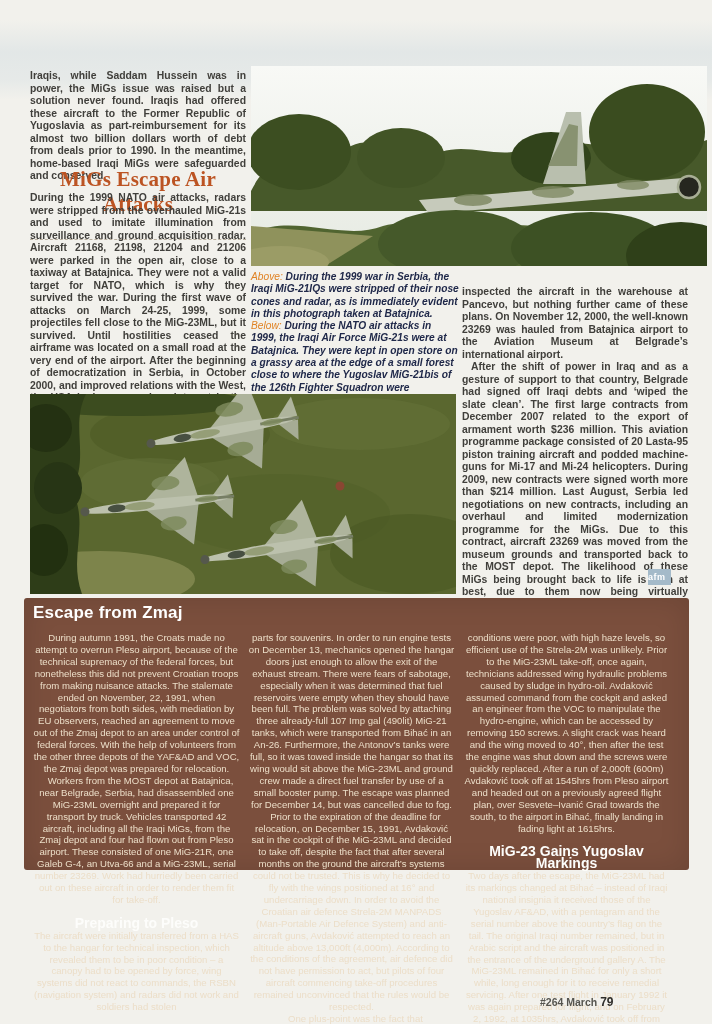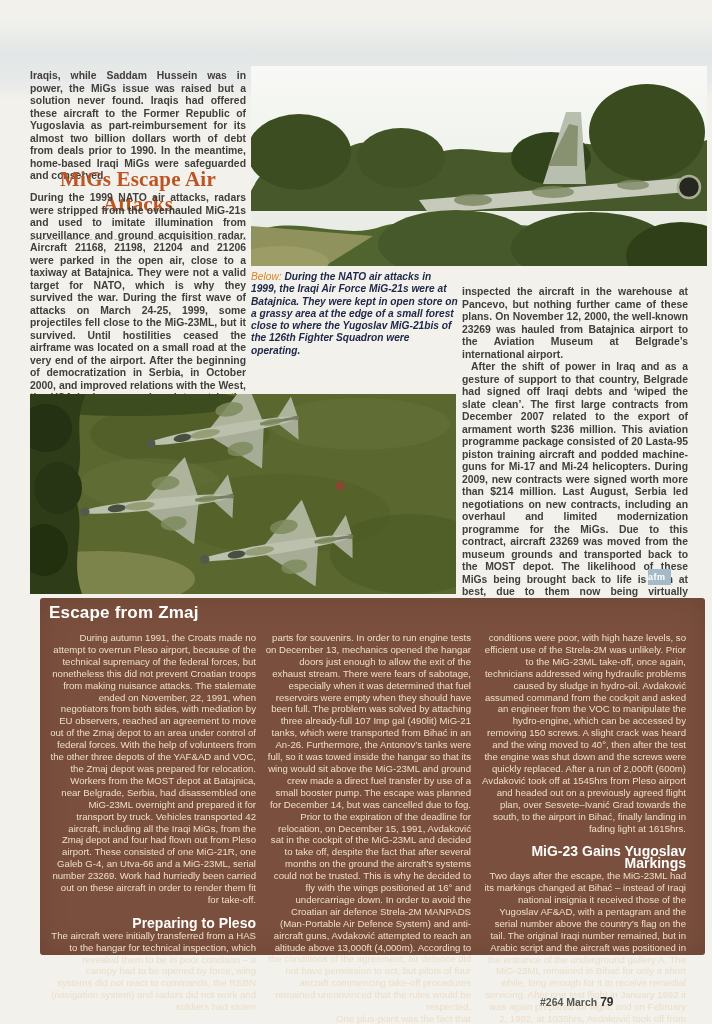--- a/index.html
+++ b/index.html
@@ -40,31 +40,31 @@
 
   #rightcol{position:absolute;left:462px;top:286px;width:226px;}
   #rightcol .indent{text-indent:9px;}
   #afm-badge{
     position:absolute;left:648px;top:569px;width:23px;height:16px;
     background:#a4bac9;color:#ffffff;font-size:9px;font-weight:bold;
     text-align:left;line-height:16px;letter-spacing:.5px;
   }
 
   #escape-box{
-    position:absolute;left:40px;top:598px;width:665px;height:357px;
+    position:absolute;left:24px;top:598px;width:665px;height:272px;
     background:#7b4f3d;border-radius:3px;
     box-shadow:inset 0 0 30px rgba(0,0,0,.12);
   }
   #box-title{
     position:absolute;left:9px;top:5px;margin:0;
     color:#ffffff;font-size:17px;font-weight:bold;letter-spacing:.2px;
   }
   .boxcol{
     position:absolute;top:34px;width:207px;
-    color:#ecdec8;font-size:9.6px;line-height:11.9px;text-align:right;
+    color:#ecdec8;font-size:9.6px;line-height:11.9px;text-align:center;
   }
   .boxcol p{margin:0;}
   .boxcol .indent{text-indent:8px;}
   .box-subhead{
     color:#fdfdfb;font-weight:bold;font-size:14px;margin-top:12px !important;
   }
   #boxcol1{left:9px;}
   #boxcol2{left:224px;}
   #boxcol3{left:439px;}
 
@@ -122,20 +122,21 @@
       <ellipse cx="205" cy="178" rx="78" ry="34" fill="#45592a"></ellipse>
       <ellipse cx="340" cy="182" rx="80" ry="36" fill="#3d5124"></ellipse>
       <ellipse cx="430" cy="190" rx="55" ry="34" fill="#2f4019"></ellipse>
       <polygon points="0,160 122,170 74,200 0,200" fill="#8f925c"></polygon>
       <ellipse cx="30" cy="196" rx="48" ry="16" fill="#9b9c66"></ellipse>
     </g>
   </svg>
 </div>
 
 <div id="captions">
+  <p><span class="cap-label">Above:</span><span> During the 1999 war in Serbia, the Iraqi MiG-21IQs were stripped of their nose cones and radar, as is immediately evident in this photograph taken at Batajnica.</span></p>
   <p><span class="cap-label">Below:</span><span> During the NATO air attacks in 1999, the Iraqi Air Force MiG-21s were at Batajnica.  They were kept in open store on a grassy area at the edge of a small forest close to where the Yugoslav MiG-21bis of the 126th Fighter Squadron were operating.</span></p>
 </div>
 
 <div id="photo-bottom">
   <svg viewBox="0 0 426 200" preserveAspectRatio="none">
     <defs>
       <g id="mig">
         <polygon points="62,-3 108,-44 117,-3" fill="#aeb49c"></polygon>
         <polygon points="62,3 108,44 117,3" fill="#a6ac95"></polygon>
         <polygon points="131,-2 149,-22 152,-2" fill="#aeb49c"></polygon>

